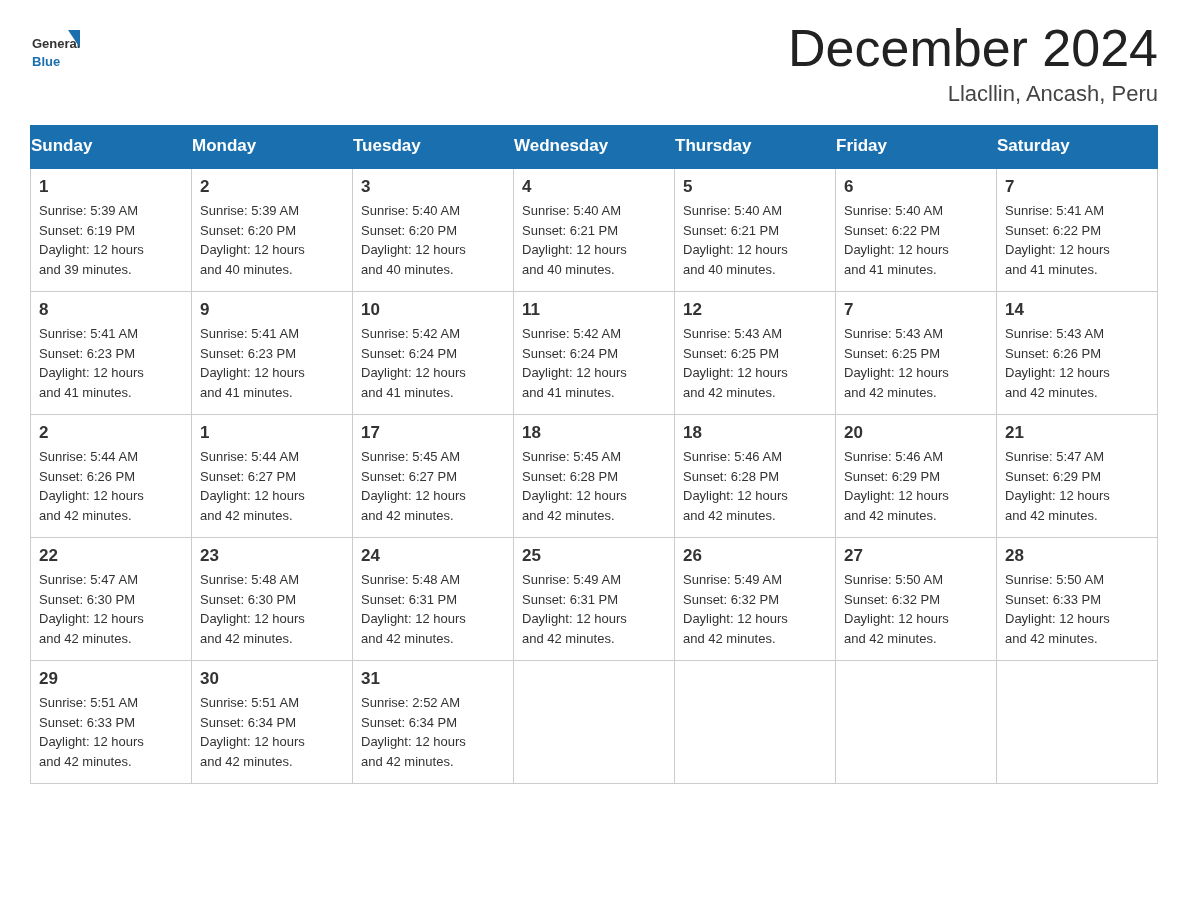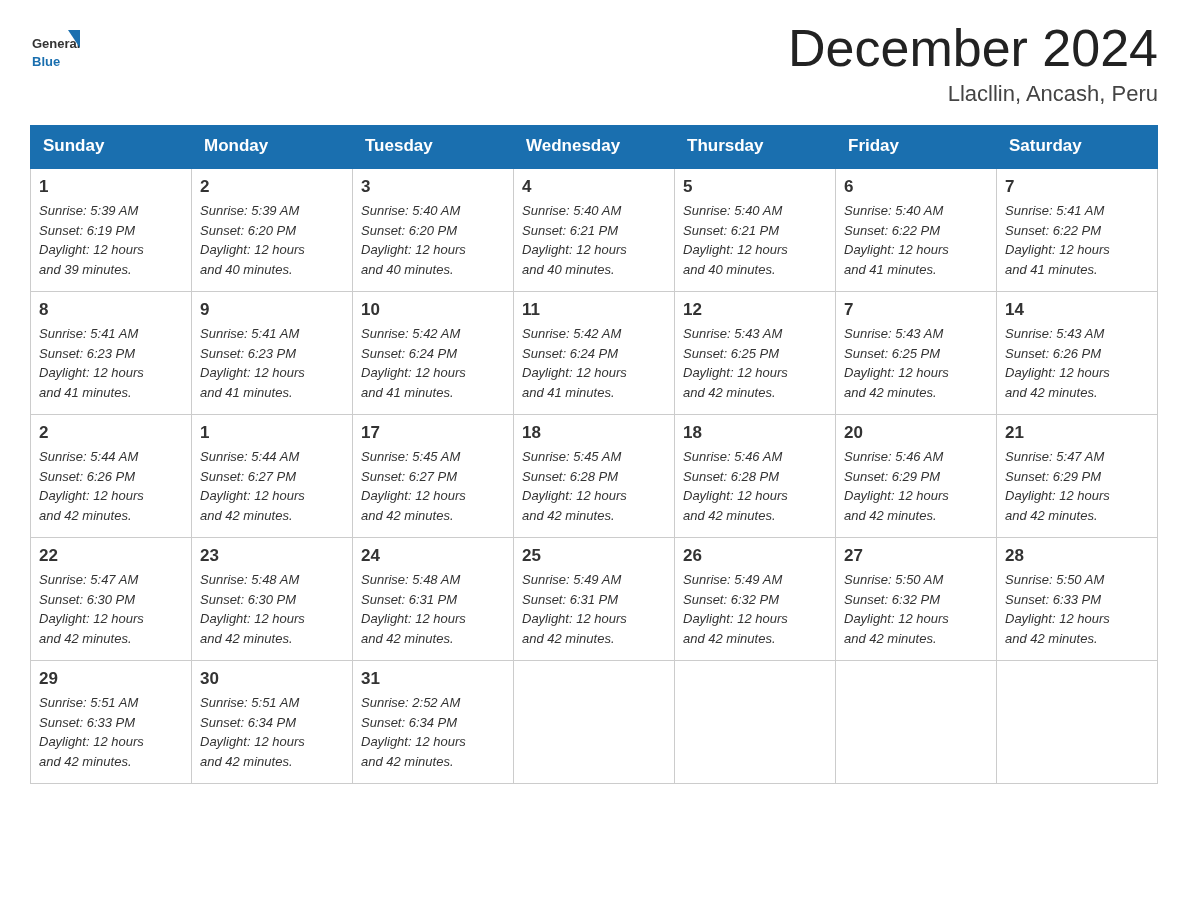--- a/index.html
+++ b/index.html
@@ -32,42 +32,41 @@
     }
     table {
       width: 100%;
       border-collapse: collapse;
     }
     thead tr th {
       background: #1a6faf;
       color: #fff;
       font-size: 17px;
       font-weight: bold;
-      padding: 10px 12px;
+      padding: 10px 0;
       text-align: left;
       border: 1px solid #1a6faf;
     }
     tbody tr td {
       vertical-align: top;
       padding: 8px 8px 12px 8px;
       border: 1px solid #ccc;
       font-size: 13px;
       color: #333;
       width: 14.28%;
       min-height: 100px;
     }
     tbody tr td .day-num {
       font-size: 17px;
       font-weight: bold;
       display: block;
       margin-bottom: 4px;
     }
     tbody tr td .sun-info {
       line-height: 1.5;
-      font-style: italic;
     }
     tbody tr:first-child td {
       border-top: 3px solid #1a6faf;
     }
     tbody tr td:first-child {
       border-left: 1px solid #ccc;
     }
     .empty-cell {
       background: #fff;
     }

